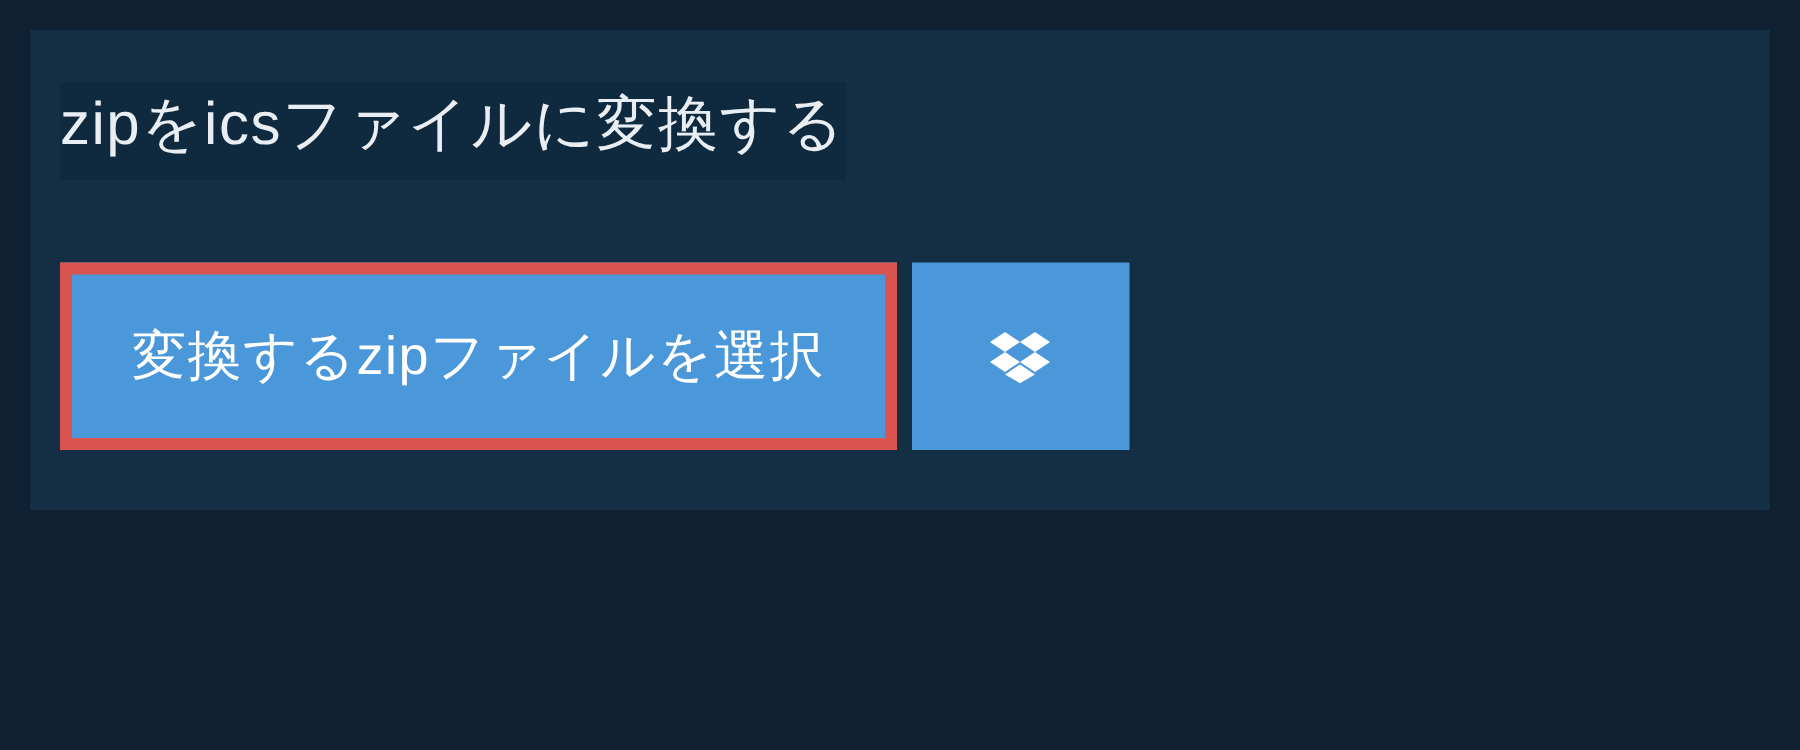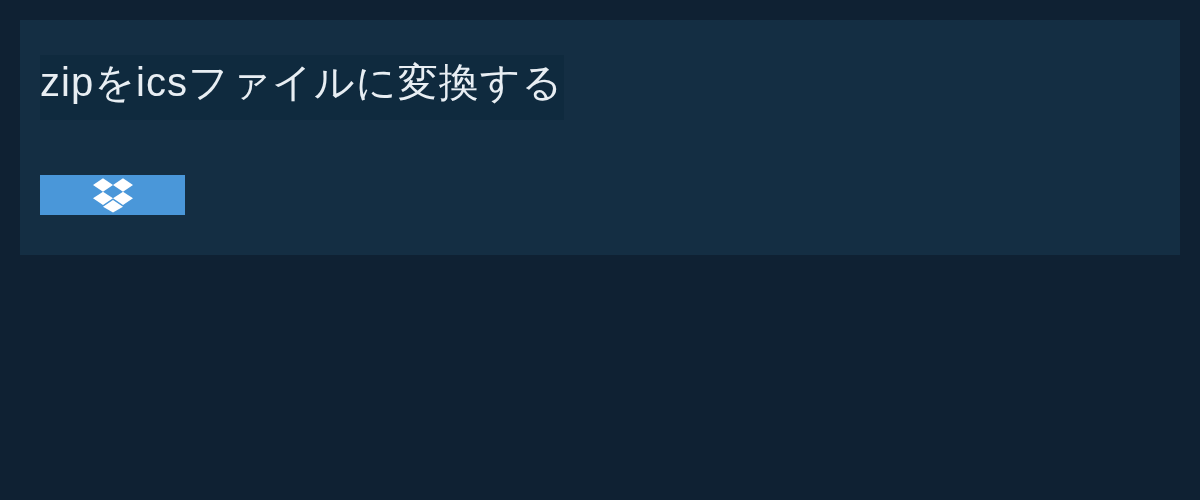--- a/index.html
+++ b/index.html
@@ -65,19 +65,22 @@
     }
   </style>
 </head>
 <body>
 
 <div class="panel">
   <div class="heading-wrapper">
     <h1 class="heading">zipをicsファイルに変換する</h1>
   </div>
   <div class="button-row">
+    <div class="select-button">
+      <span>変換するzipファイルを選択</span>
+    </div>
     <div class="dropbox-button">
       <svg class="dropbox-icon" viewBox="0 0 24 24">
         <path d="M6 2L0 6l6 4-6 4 6 4 6-4 6 4 6-4-6-4 6-4-6-4-6 4zm0 8l6-4 6 4-6 4zm6 5l-6 4 6 3.5 6-3.5z"></path>
       </svg>
     </div>
   </div>
 </div>
 
 </body></html>

